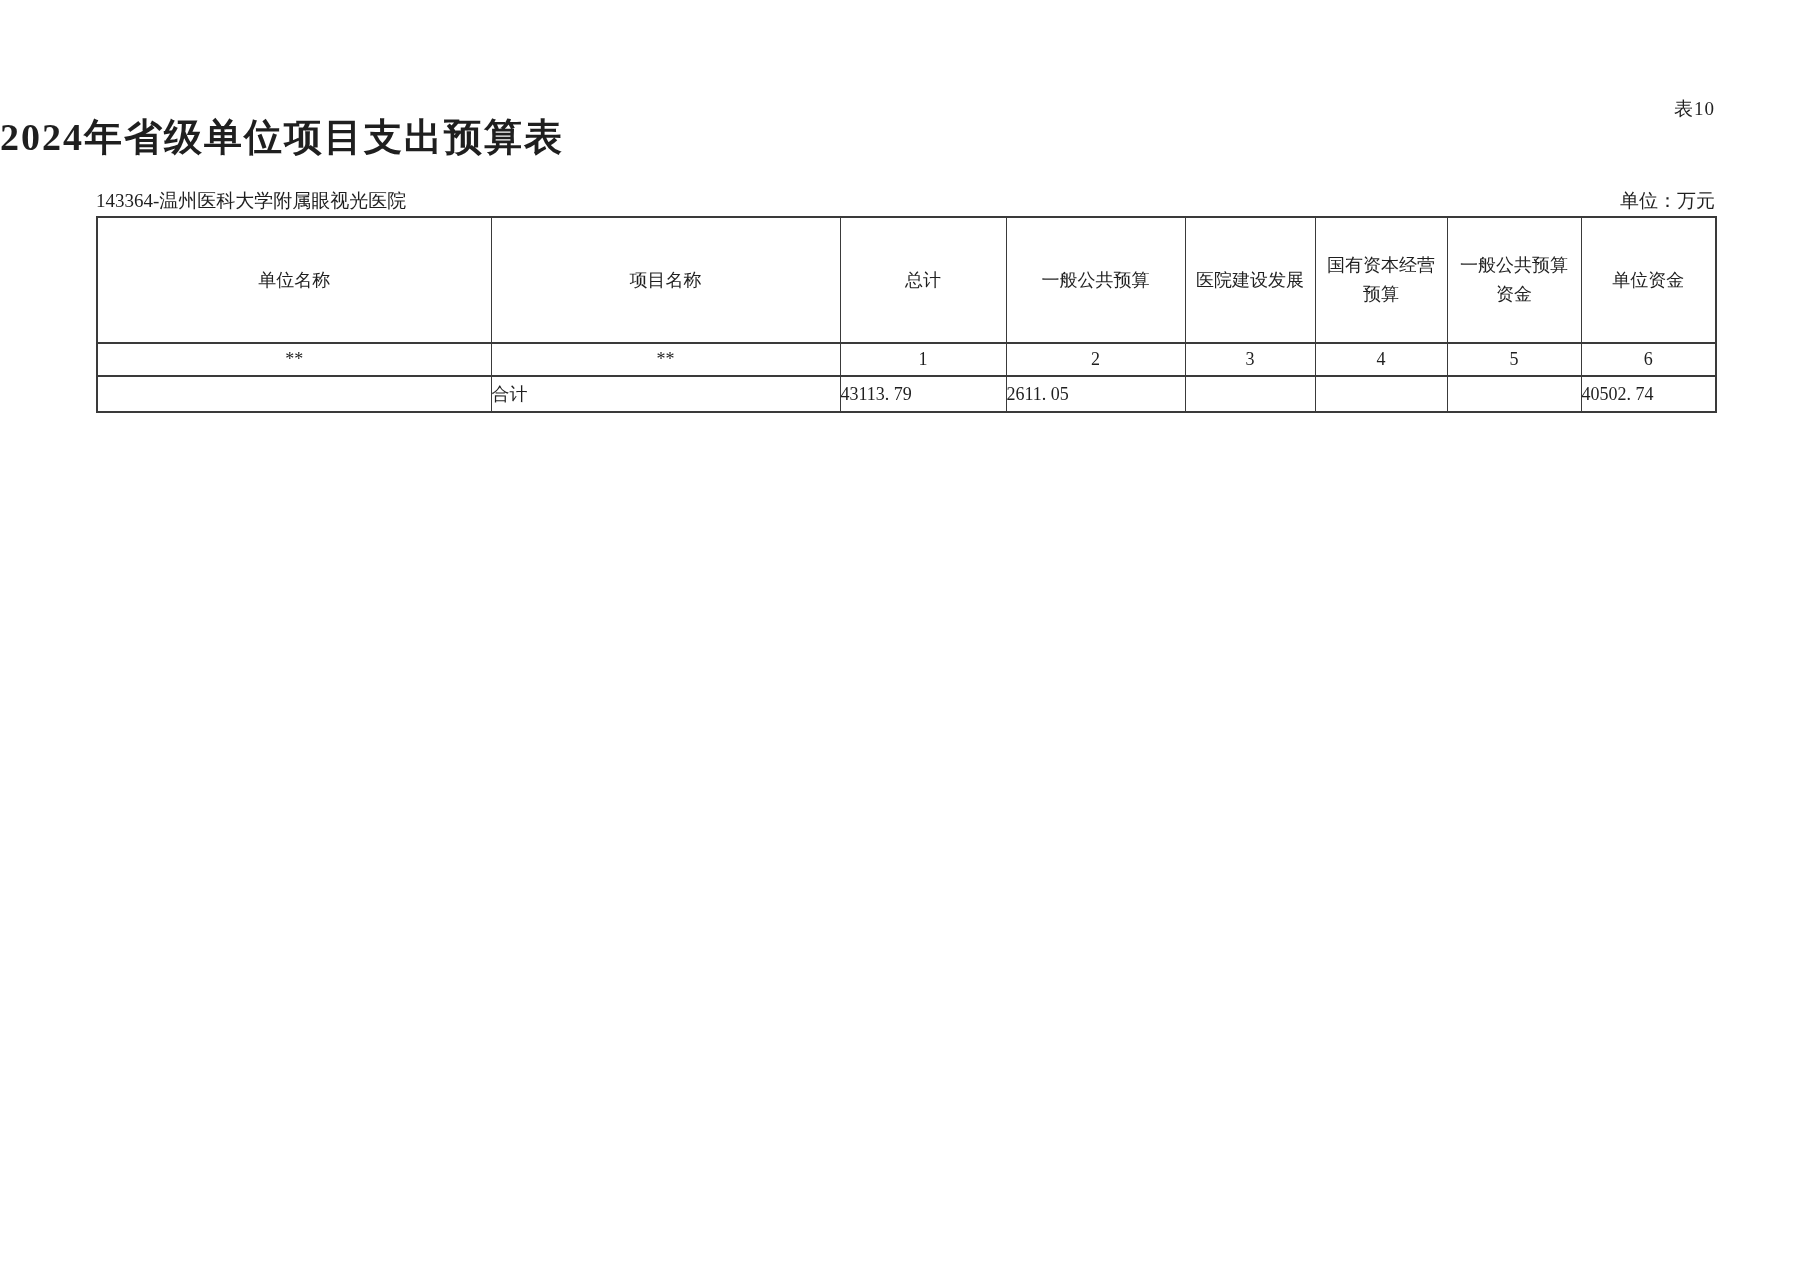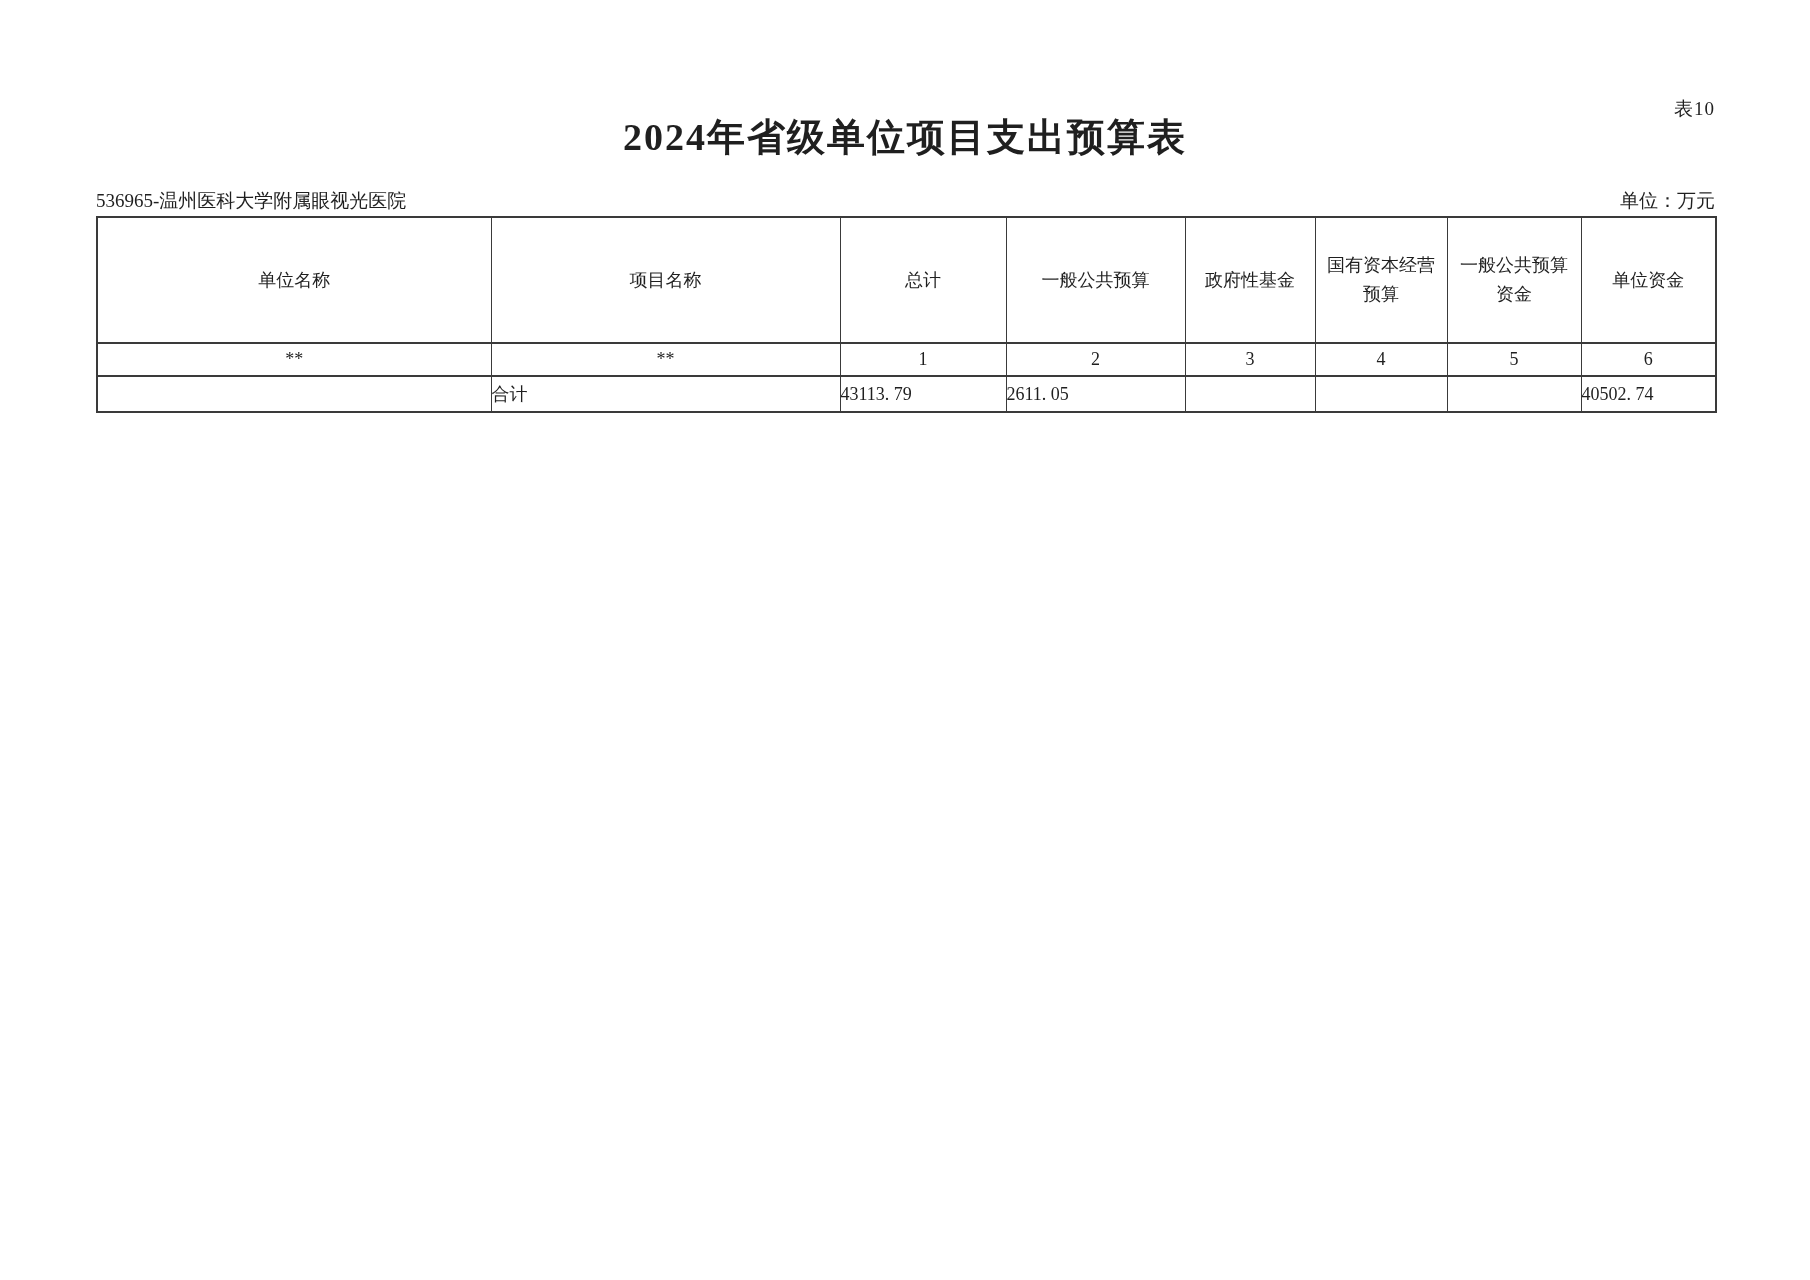--- a/index.html
+++ b/index.html
@@ -22,21 +22,21 @@
     right: 95px;
     font-size: 19px;
     letter-spacing: 1px;
   }
   .doc-title {
     position: absolute;
     top: 112px;
     left: 0;
     width: 100%;
     margin: 0;
-    text-align: center;
+    text-align: left;
     font-size: 38px;
     font-weight: bold;
     letter-spacing: 2px;
   }
   .meta-row {
     position: absolute;
     top: 188px;
     left: 96px;
     width: 1619px;
     display: flex;
@@ -102,42 +102,42 @@
 </head>
 <body>
 
 <div class="page">
 
   <div class="table-tag">表10</div>
 
   <h1 class="doc-title">2024年省级单位项目支出预算表</h1>
 
   <div class="meta-row">
-    <span>536965-温州医科大学附属眼视光医院</span>
+    <span>143364-温州医科大学附属眼视光医院</span>
     <span>单位：万元</span>
   </div>
 
   <table class="budget">
     <colgroup>
       <col style="width:394px">
       <col style="width:349px">
       <col style="width:166px">
       <col style="width:179px">
       <col style="width:130px">
       <col style="width:132px">
       <col style="width:134px">
       <col style="width:135px">
     </colgroup>
     <thead>
       <tr class="head-main">
         <th>单位名称</th>
         <th>项目名称</th>
         <th>总计</th>
         <th>一般公共预算</th>
-        <th>政府性基金</th>
+        <th>医院建设发展</th>
         <th>国有资本经营
 预算</th>
         <th>一般公共预算
 资金</th>
         <th>单位资金</th>
       </tr>
       <tr class="head-code">
         <td>**</td>
         <td>**</td>
         <td>1</td>

